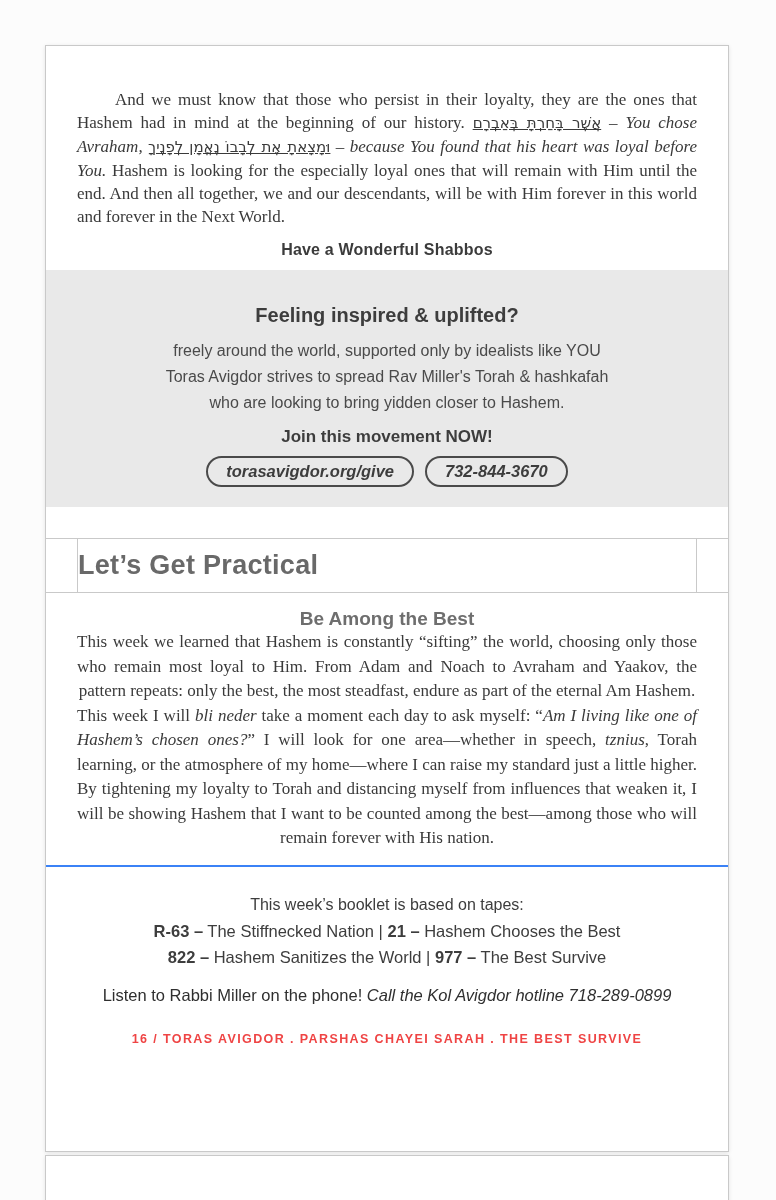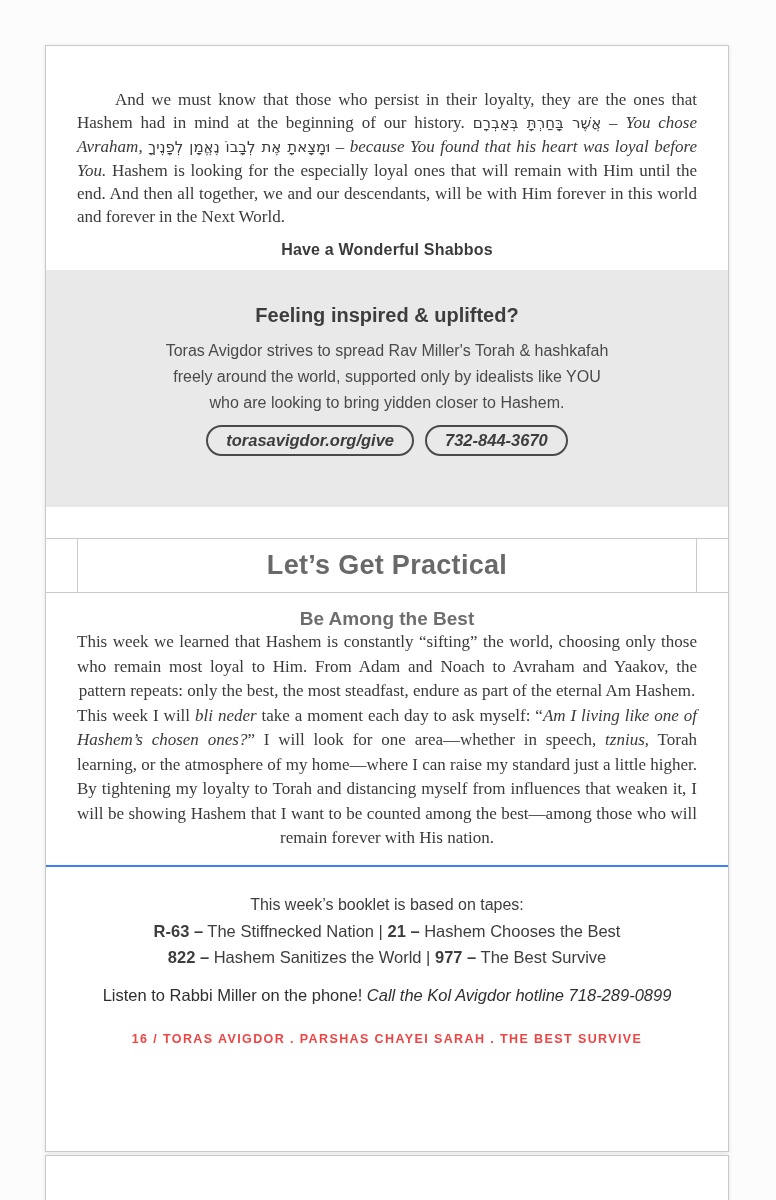--- a/index.html
+++ b/index.html
@@ -21,21 +21,21 @@
   }
   
   .serif-para{
     margin:0 31px;color:#3a3a3a;
     font-family:"Liberation Serif","DejaVu Serif",serif;
     font-size:17px;line-height:23px;text-align:justify;
   }
   .intro-para{margin-top:42px;text-indent:38px;}
   .prac-para{font-size:17px;line-height:24.5px;text-align:justify;text-align-last:center;}
   .it{font-style:italic;}
-  .heb{font-family:"DejaVu Sans",sans-serif;font-size:15px;}
+  .heb{font-family:"DejaVu Sans",sans-serif;font-size:15px;text-decoration:underline;}
   
   .shabbos{
     margin-top:13px;text-align:center;font-weight:bold;font-size:16px;color:#3b3b3b;
     letter-spacing:.2px;
   }
   
   .donation-box{
     margin-top:11px;background:#e9e9e9;text-align:center;color:#424242;
     padding:33px 40px 9px;box-sizing:border-box;height:237px;
   }
@@ -48,21 +48,21 @@
     display:inline-block;border:2px solid #4a4a4a;border-radius:16px;
     padding:3px 18px 4px;font-weight:bold;font-style:italic;font-size:16.5px;
     color:#3d3d3d;background:transparent;cursor:pointer;line-height:20px;
   }
   
   .banner{
     margin-top:31px;border-top:1px solid #c9c9c9;border-bottom:1px solid #c9c9c9;height:53px;
   }
   .banner-inner{
     margin:0 31px;height:100%;border-left:1px solid #c9c9c9;border-right:1px solid #c9c9c9;
-    display:flex;align-items:center;justify-content:center;
+    display:flex;align-items:center;
   }
   .banner-title{font-weight:bold;font-size:27px;color:#696969;letter-spacing:.3px;}
   .prac-sub{margin-top:15px;text-align:center;font-weight:bold;font-size:19px;color:#6e6e6e;}
   
   .footer-box{
     margin-top:14px;border-top:2px solid #3b82f6;text-align:center;color:#3d3d3d;
     padding-top:25px;
   }
   .tapes-intro{font-size:16px;line-height:26px;}
   .tape-line{font-size:16.5px;line-height:26px;}
@@ -79,24 +79,25 @@
 
 <div class="page-card">
 
   <p class="serif-para intro-para"><span>And we must know that those who persist in their loyalty, they are the ones that Hashem had in mind at the beginning of our history. </span><span class="heb">אֲשֶׁר בָּחַרְתָּ בְּאַבְרָם</span><span> – </span><span class="it">You chose Avraham,</span><span> </span><span class="heb">וּמָצָאתָ אֶת לְבָבוֹ נֶאֱמָן לְפָנֶיךָ</span><span> – </span><span class="it">because You found that his heart was loyal before You.</span><span> Hashem is looking for the especially loyal ones that will remain with Him until the end. And then all together, we and our descendants, will be with Him forever in this world and forever in the Next World.</span></p>
 
   <div class="shabbos">Have a Wonderful Shabbos</div>
 
   <div class="donation-box">
     <div class="don-h1">Feeling inspired &amp; uplifted?</div>
     <div class="don-body">
+      <div>freely around the world, supported only by idealists like YOU</div>
       <div>Toras Avigdor strives to spread Rav Miller's Torah &amp; hashkafah</div>
-      <div>freely around the world, supported only by idealists like YOU</div>
       <div>who are looking to bring yidden closer to Hashem.</div>
     </div>
+    <div class="don-cta">Join this movement NOW!</div>
     <div class="pill-row">
       <span class="pill">torasavigdor.org/give</span>
       <span class="pill">732-844-3670</span>
     </div>
   </div>
 
   <div class="banner">
     <div class="banner-inner">
       <span class="banner-title">Let’s Get Practical</span>
     </div>

